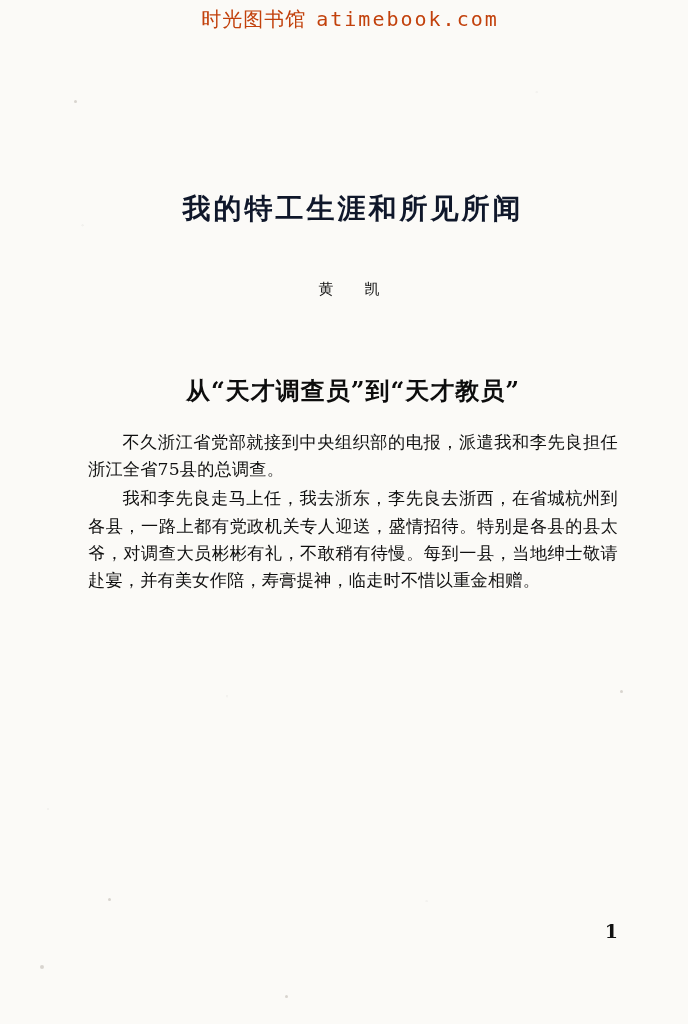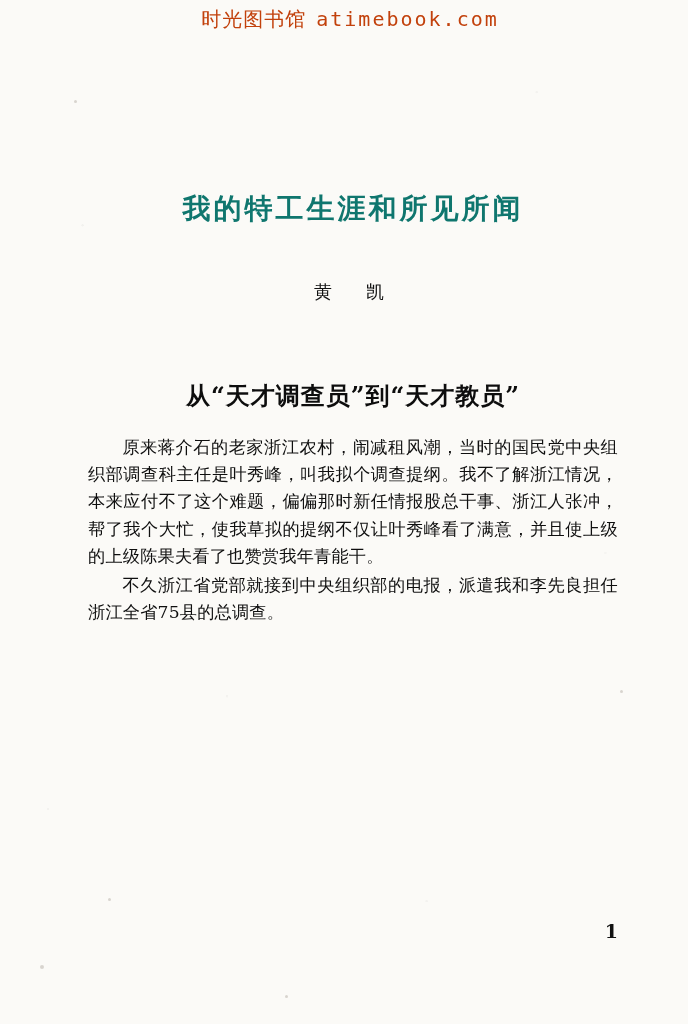--- a/index.html
+++ b/index.html
@@ -53,27 +53,27 @@
     position: absolute;
     left: 88px;
     right: 70px;
     top: 190px;
   }
   .doc-title {
     font-size: 28px;
     font-weight: bold;
     text-align: center;
     letter-spacing: 3px;
-    color: #0f766e;
+    color: #0f172a;
     margin: 0 0 52px 0;
     font-family: Liberation Mono, monospace;
   }
   .author {
     text-align: center;
-    font-size: 18px;
+    font-size: 15px;
     letter-spacing: 8px;
     color: #111;
     margin: 0 0 76px 0;
   }
   .section-title {
     font-size: 24px;
     font-weight: bold;
     text-align: center;
     letter-spacing: 1px;
     color: #0d0d0d;
@@ -123,20 +123,20 @@
   </div>
 
   <div class="content">
 
     <h1 class="doc-title">我的特工生涯和所见所闻</h1>
 
     <div class="author">黄　凯</div>
 
     <h2 class="section-title">从“天才调查员”到“天才教员”</h2>
 
-    <p class="para">原来蒋介石的老家浙江农村，闹减租风潮，当时的国民党中央组织部调查科主任是叶秀峰，叫我拟个调查提纲。我不了解浙江情况，本来应付不了这个难题，偏偏那时新任情报股总干事、浙江人张冲，帮了我个大忙，使我草拟的提纲不仅让叶秀峰看了满意，并且使上级的上级陈果夫看了也赞赏我年青能干。</p>
     <p class="para">不久浙江省党部就接到中央组织部的电报，派遣我和李先良担任浙江全省75县的总调查。</p>
+    <p class="para">我和李先良走马上任，我去浙东，李先良去浙西，在省城杭州到各县，一路上都有党政机关专人迎送，盛情招待。特别是各县的县太爷，对调查大员彬彬有礼，不敢稍有待慢。每到一县，当地绅士敬请赴宴，并有美女作陪，寿膏提神，临走时不惜以重金相赠。</p>
 
   </div>
 
   <div class="page-number">1</div>
 
 </div>
 
 </body></html>

